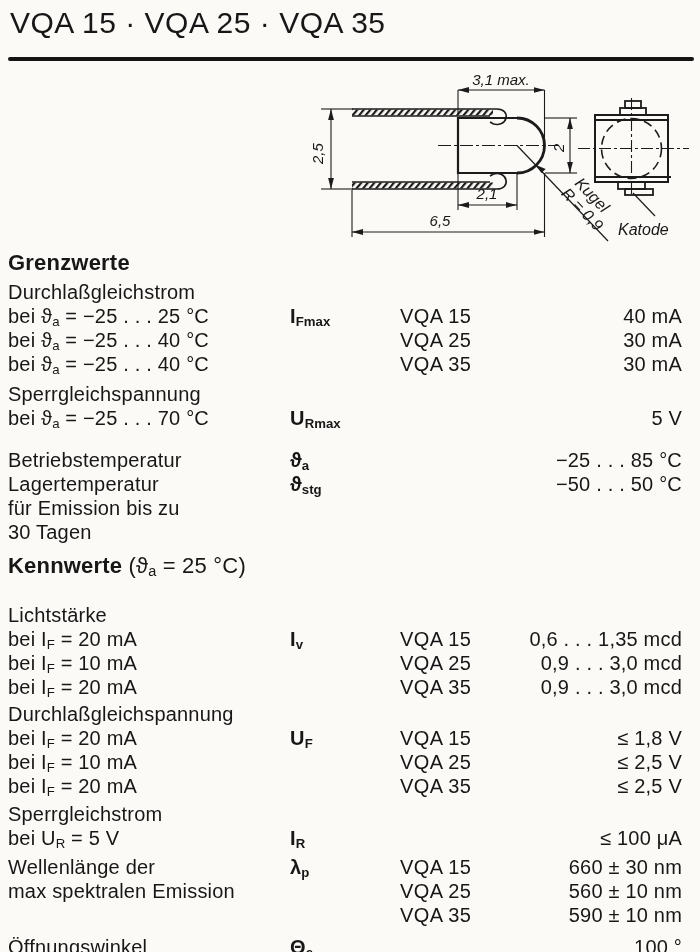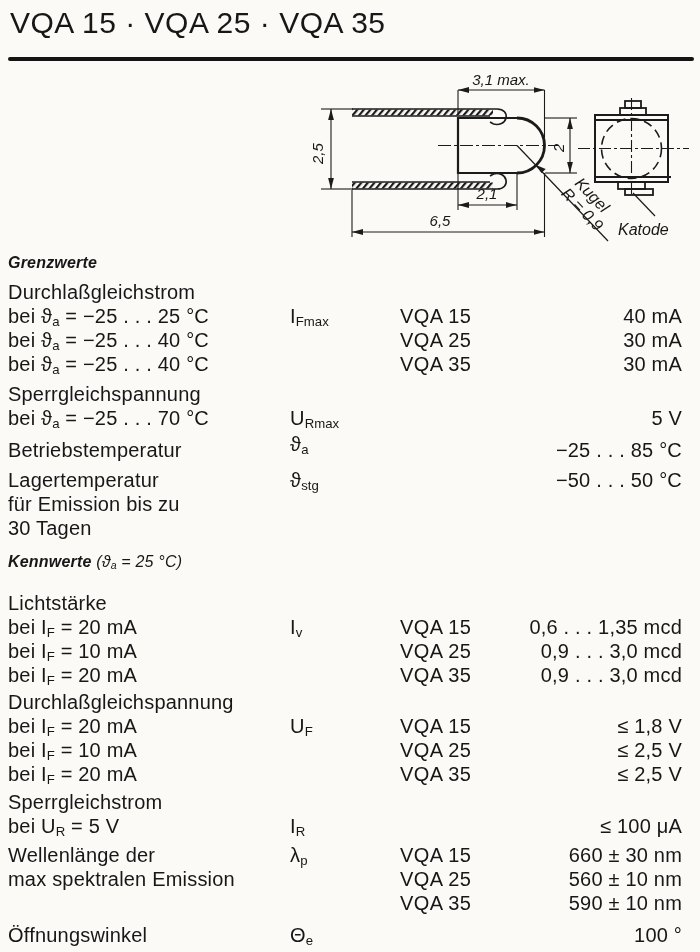--- a/index.html
+++ b/index.html
@@ -18,24 +18,24 @@
     position:absolute;left:8px;top:57px;width:686px;height:4px;
     background:#141414;border-radius:2px;
   }
   .drawing{position:absolute;left:293px;top:68px;width:407px;height:180px;}
   svg text{fill:#171717;}
   .dimtxt{font:italic 15px "Liberation Sans","DejaVu Sans",sans-serif;}
   .lbltxt{font:italic 16px "Liberation Sans","DejaVu Sans",sans-serif;}
 
   .content{position:absolute;left:8px;top:250px;width:688px;}
   .line{display:flex;height:24px;line-height:24px;font-size:20px;letter-spacing:.2px;white-space:nowrap;}
-  .line.heading{height:26px;line-height:26px;font-size:16px;margin-bottom:4px;font-style:italic;}
+  .line.heading{height:26px;line-height:26px;font-size:22px;margin-bottom:4px;}
   .bd{font-weight:bold;}
   .c1{width:282px;overflow:visible;}
-  .c2{width:110px;font-weight:normal;}
+  .c2{width:110px;font-weight:bold;}
   .c3{width:122px;font-weight:normal;letter-spacing:.4px;}
   .c4{flex:1;text-align:right;padding-right:14px;}
   .sb{font-size:.66em;vertical-align:-0.22em;letter-spacing:0;}
 </style>
 </head>
 <body>
 
 <div class="page">
 
   <div class="title">VQA 15 · VQA 25 · VQA 35</div>
@@ -158,42 +158,42 @@
       </div>
       <div class="line param" style="margin-top: 6px;">
         <div class="c1"><span class="tx">Sperrgleichspannung</span></div>
       </div>
       <div class="line row">
         <div class="c1"><span class="tx">bei ϑ</span><span class="sb">a</span><span class="tx"> = −25 . . . 70 °C</span></div>
         <div class="c2"><span class="tx">U</span><span class="sb">Rmax</span></div>
         <div class="c3"></div>
         <div class="c4">5 V</div>
       </div>
-      <div class="line row" style="margin-top: 8px; align-items: flex-end;">
+      <div class="line row" style="margin-top: 18px;">
         <div class="c1"><span class="tx">Betriebstemperatur</span></div>
         <div class="c2"><span class="tx">ϑ</span><span class="sb">a</span></div>
         <div class="c3"></div>
         <div class="c4">−25 . . . 85 °C</div>
       </div>
-      <div class="line row" style="margin-top: 6px;">
+      <div class="line row" style="">
         <div class="c1"><span class="tx">Lagertemperatur</span></div>
         <div class="c2"><span class="tx">ϑ</span><span class="sb">stg</span></div>
         <div class="c3"></div>
         <div class="c4">−50 . . . 50 °C</div>
       </div>
       <div class="line param">
         <div class="c1"><span class="tx">für Emission bis zu</span></div>
       </div>
       <div class="line param">
         <div class="c1"><span class="tx">30 Tagen</span></div>
       </div>
       <div class="line heading" style="margin-top: 9px;">
         <div class="c1"><span class="bd">Kennwerte</span><span class="tx"> (ϑ</span><span class="sb">a</span><span class="tx"> = 25 °C)</span></div>
       </div>
-      <div class="line param" style="margin-top: 16px;">
+      <div class="line param" style="margin-top: 24px;">
         <div class="c1"><span class="tx">Lichtstärke</span></div>
       </div>
       <div class="line row">
         <div class="c1"><span class="tx">bei I</span><span class="sb">F</span><span class="tx"> = 20 mA</span></div>
         <div class="c2"><span class="tx">I</span><span class="sb">v</span></div>
         <div class="c3">VQA 15</div>
         <div class="c4">0,6 . . . 1,35 mcd</div>
       </div>
       <div class="line row">
         <div class="c1"><span class="tx">bei I</span><span class="sb">F</span><span class="tx"> = 10 mA</span></div>

